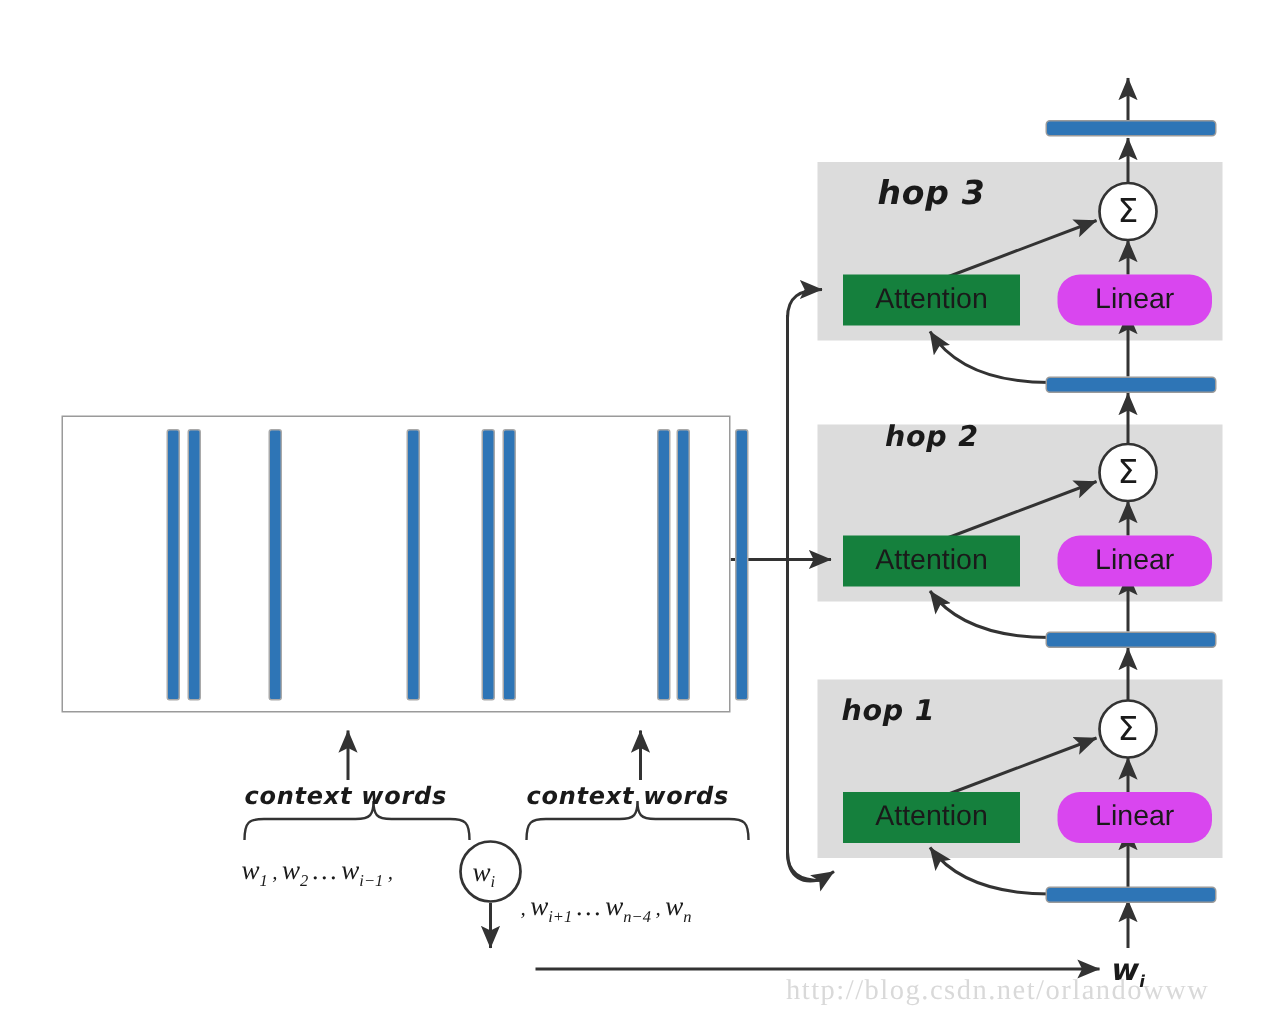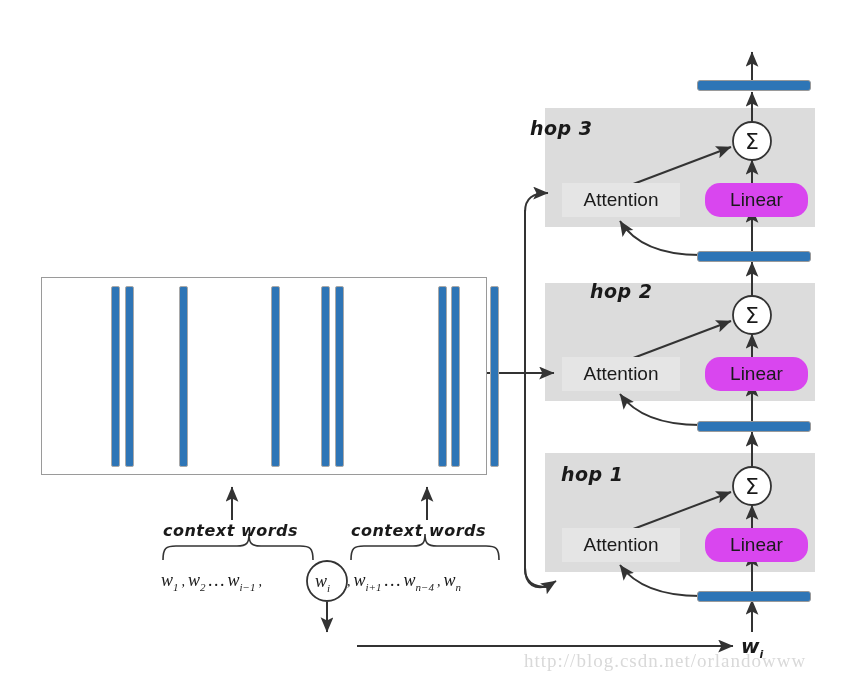--- a/index.html
+++ b/index.html
@@ -46,21 +46,21 @@
     font-size: 19px;
     color: #1a1a1a;
     box-sizing: border-box;
   }
   .hop-panel {
     position: absolute;
     background: #dcdcdc;
     box-sizing: border-box;
   }
   .attn-box {
-    background: #e5e5e5;
+    background: #15803d;
   }
   .lin-box {
     background: #d946ef;
     border-radius: 15px;
   }
   .embed-frame {
     position: absolute;
     border: 1px solid #9a9a9a;
     background: #ffffff;
     box-sizing: border-box;
@@ -197,21 +197,21 @@
       <circle cx="752" cy="486" r="19" fill="#ffffff" stroke="#333333" stroke-width="1.8"></circle>
     </g>
   </svg>
 
 
   <div class="mem-bar" style="left:697px; top:80px; width:114px; height:11px;"></div>
   <div class="mem-bar" style="left:697px; top:251px; width:114px; height:11px;"></div>
   <div class="mem-bar" style="left:697px; top:421px; width:114px; height:11px;"></div>
   <div class="mem-bar" style="left:697px; top:591px; width:114px; height:11px;"></div>
 
-  <div class="lbl comic" style="left:530px; top:117px; font-size:19px;">hop 3</div>
+  <div class="lbl comic" style="left:585px; top:117px; font-size:22px;">hop 3</div>
   <div class="box-label attn-box" style="left:562px; top:183px; width:118px; height:34px;">Attention</div>
   <div class="box-label lin-box" style="left:705px; top:183px; width:103px; height:34px;">Linear</div>
   <div class="sigma" style="left:733px; top:122px; width:38px; height:38px;">Σ</div>
 
   <div class="lbl comic" style="left:561px; top:280px; font-size:19px;margin-left:29px;">hop 2</div>
   <div class="box-label attn-box" style="left:562px; top:357px; width:118px; height:34px;">Attention</div>
   <div class="box-label lin-box" style="left:705px; top:357px; width:103px; height:34px;">Linear</div>
   <div class="sigma" style="left:733px; top:296px; width:38px; height:38px;">Σ</div>
 
   <div class="lbl comic" style="left:561px; top:463px; font-size:19px;">hop 1</div>
@@ -243,21 +243,21 @@
       <span class="sent-term" style="position: static;"><span>w</span><sub>i−1</sub></span>
       <span class="sent-term" style="position: static; font-size: 14px;">,</span>
     </div>
 
   <div class="sent-term" style="left:315px; top:571px; font-size:18px;">
     <span>w</span><sub>i</sub>
   </div>
 
   <div id="tokens-right" style="position:absolute; left:347px; top:570px; display:flex; align-items:baseline; gap:3px;">
       <span class="sent-term" style="position: static; font-size: 14px;">,</span>
-      <span class="sent-term" style="position: static;"><span>w</span><sub>i+1</sub></span>
+      <span class="sent-term" style="position: static; margin-top: 24px;"><span>w</span><sub>i+1</sub></span>
       <span class="sent-term" style="position: static;">…</span>
       <span class="sent-term" style="position: static;"><span>w</span><sub>n−4</sub></span>
       <span class="sent-term" style="position: static; font-size: 14px;">,</span>
       <span class="sent-term" style="position: static;"><span>w</span><sub>n</sub></span>
     </div>
 
 
   <div class="sent-term" style="left:741px; top:634px; font-size:20px; font-weight:bold; font-family:'DejaVu Sans',sans-serif;">
     <span>w</span><sub>i</sub>
   </div>

